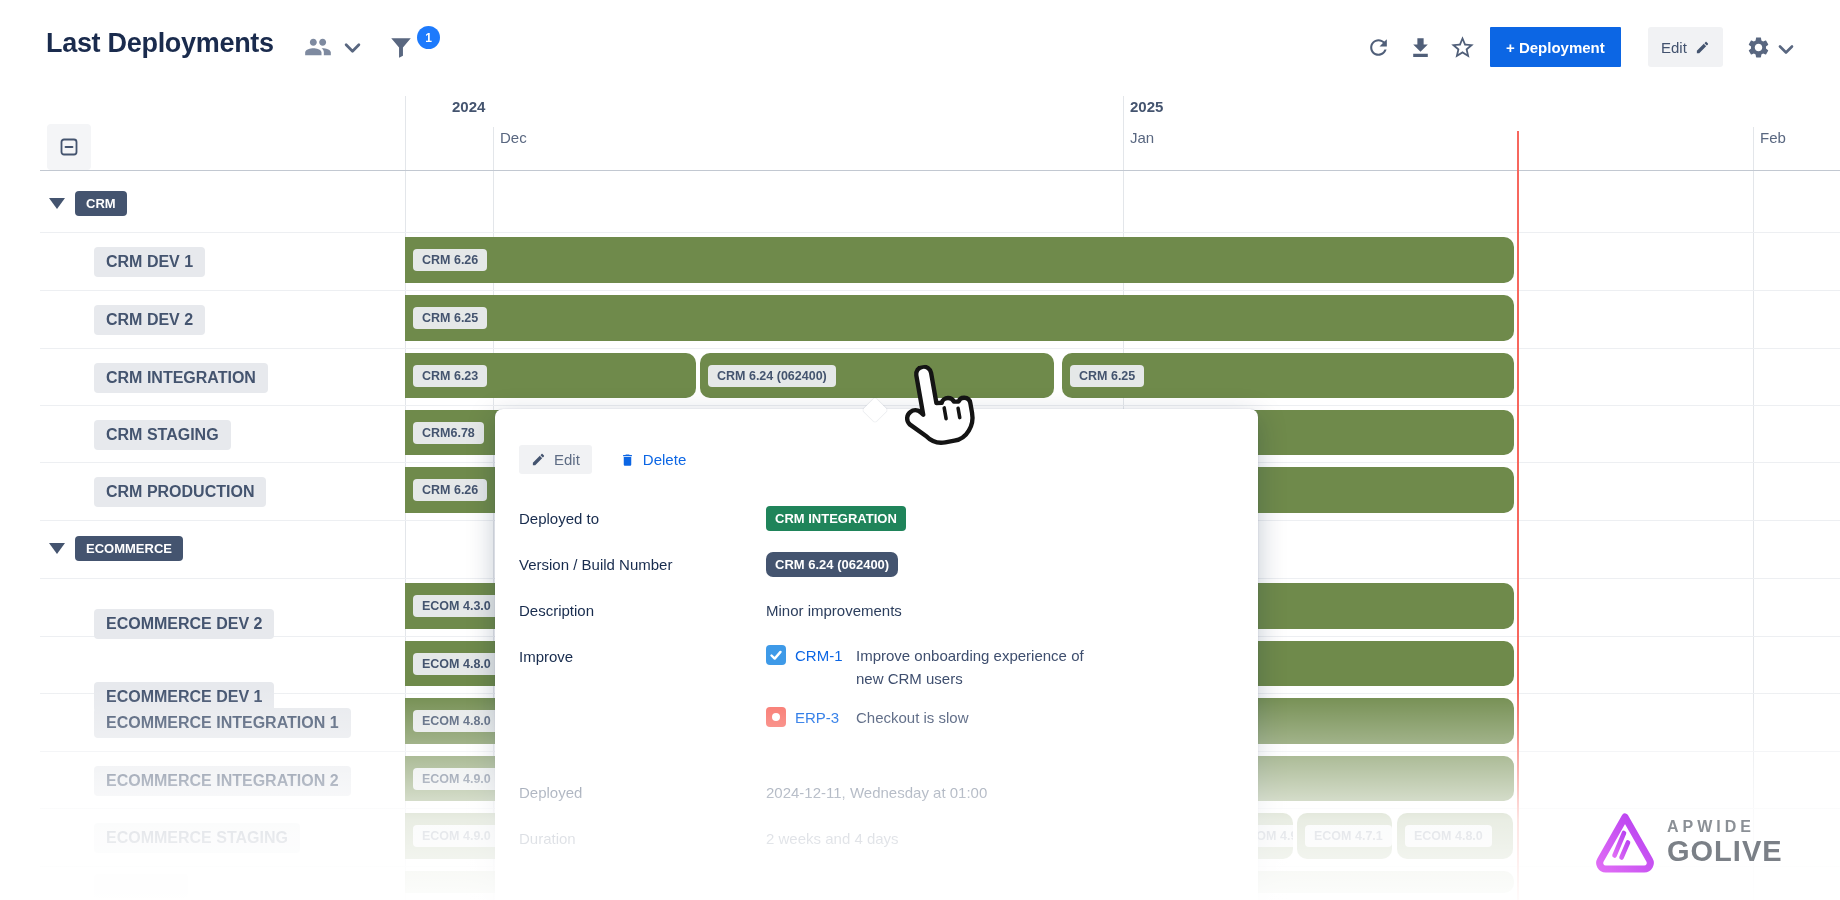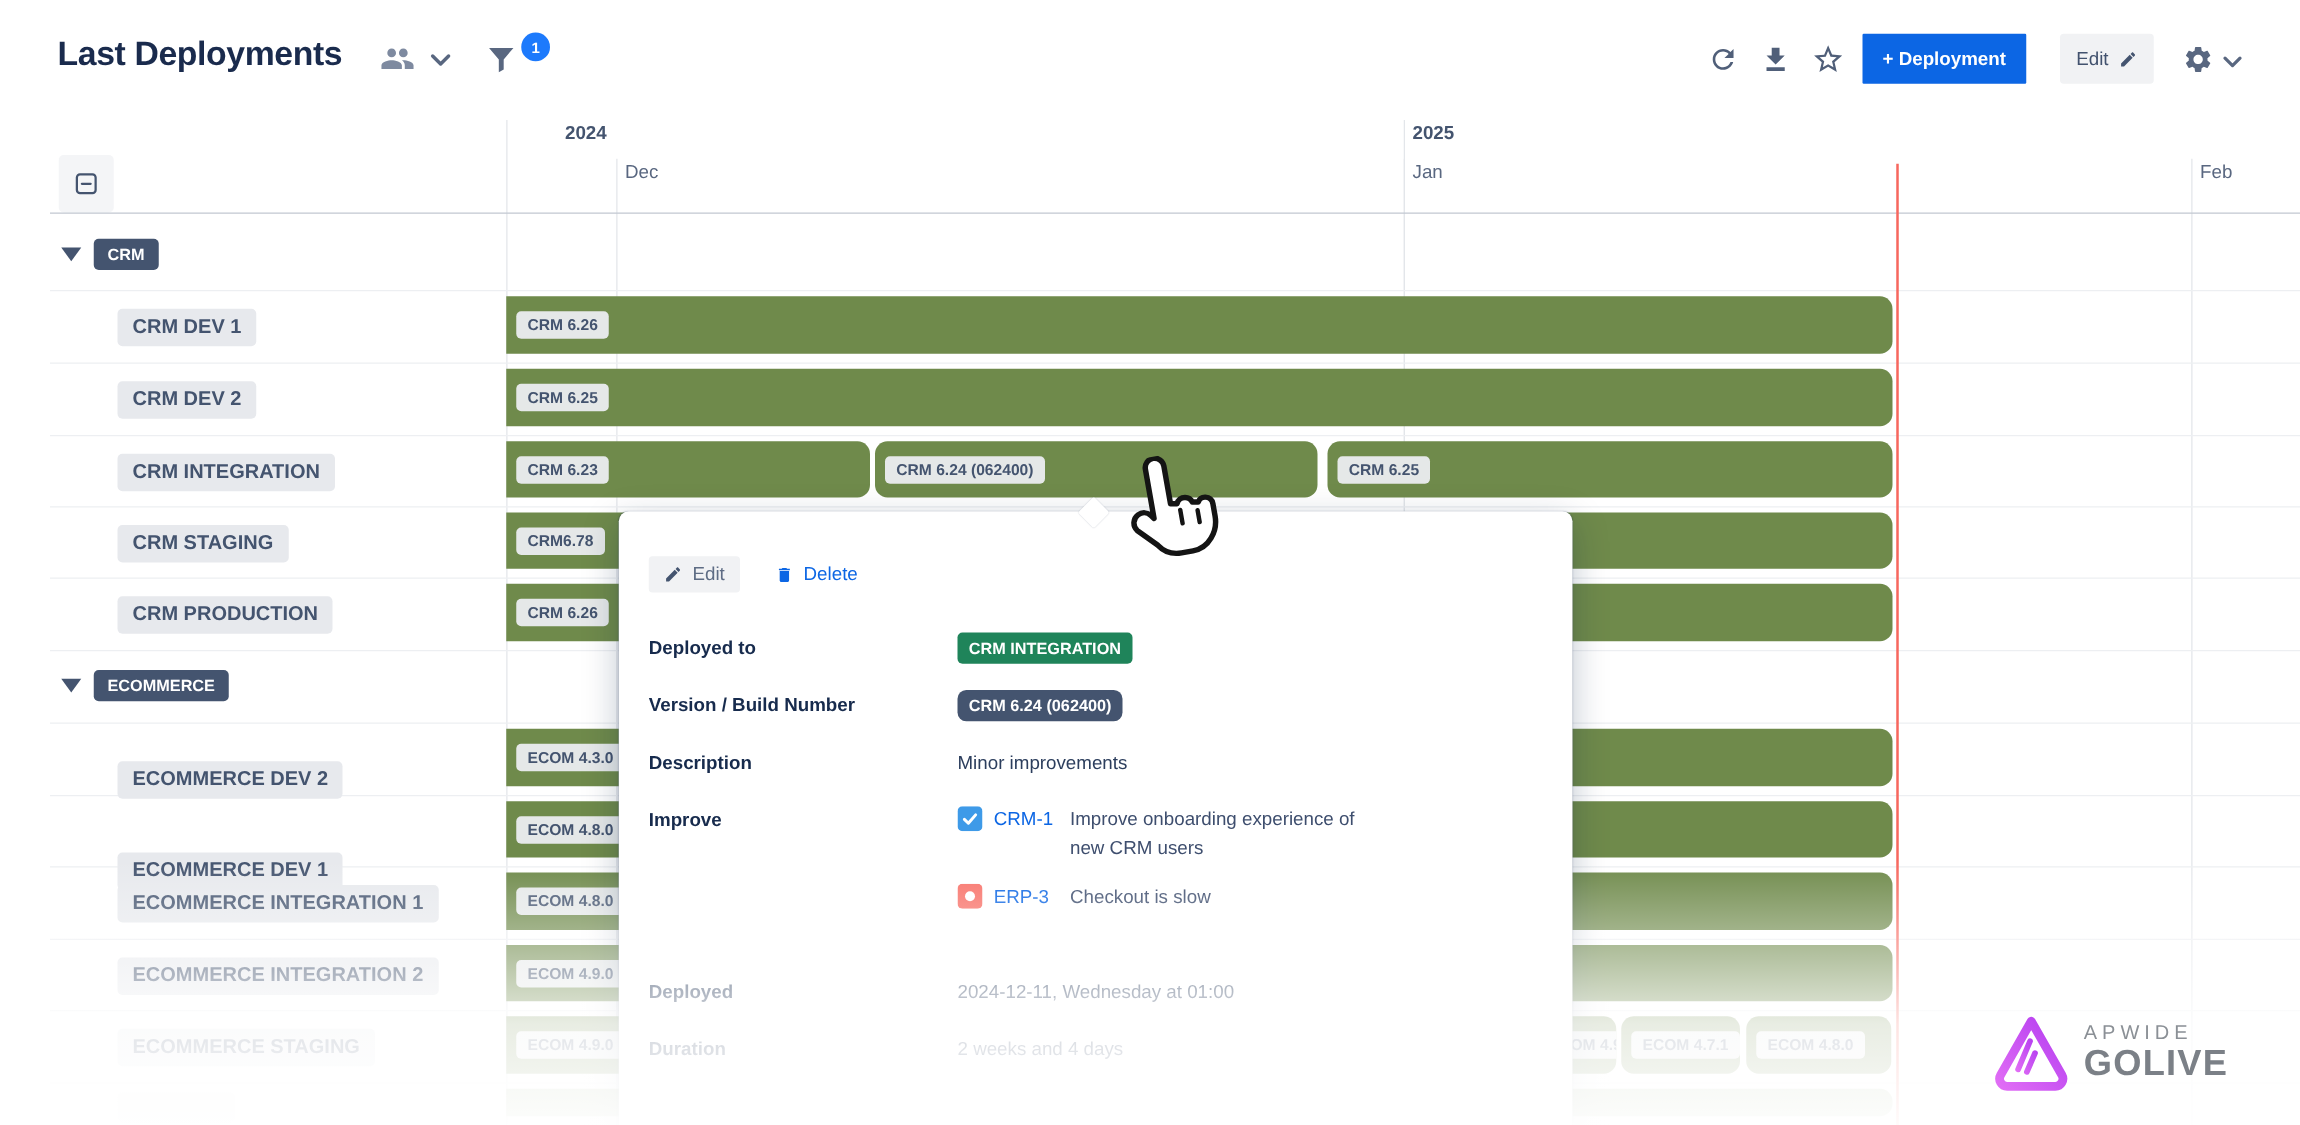--- a/index.html
+++ b/index.html
@@ -38,36 +38,36 @@
   #popup{position:absolute;left:495px;top:409px;width:763px;height:520px;background:#fff;border-radius:8px;z-index:10;
     box-shadow:0 8px 28px rgba(9,30,66,.25),0 0 1px rgba(9,30,66,.3);padding:36px 28px 0 24px;box-sizing:border-box;}
   #popup-caret{position:absolute;left:866px;top:401px;width:18px;height:18px;background:#fff;border-radius:2px;
     transform:rotate(45deg);z-index:11;box-shadow:0 0 1px rgba(9,30,66,.25);}
   .pact{display:flex;align-items:center;margin-bottom:32px;}
   .pbtn{display:inline-flex;align-items:center;gap:8px;font-size:15px;border:none;border-radius:3px;
     font-family:inherit;cursor:pointer;padding:6px 12px;}
   .pbtn.edit{background:#f1f2f4;color:#5e6c84;}
   .pbtn.del{background:transparent;color:var(--link-blue);margin-left:16px;}
   .fld{display:flex;margin-bottom:21px;font-size:15px;align-items:flex-start;}
-  .fld .fl{flex:none;width:247px;font-weight:bold;color:#172b4d;line-height:25px;}
+  .fld .fl{flex:none;width:247px;font-weight:normal;color:#172b4d;line-height:25px;}
   .fld .fv{color:#2c3e5d;line-height:25px;}
   .badge{display:inline-block;color:#fff;font-size:13px;font-weight:bold;border-radius:4px;padding:5px 9px;}
   .badge.g{background:var(--badge-green);}
   .badge.d{background:var(--badge-dark);border-radius:7px;}
   .iss{display:flex;gap:9px;margin-bottom:16px;align-items:flex-start;}
   .iss .ic{flex:none;margin-top:1px;}
   .iss .key{color:var(--link-blue);text-decoration:none;flex:none;min-width:52px;line-height:23px;cursor:pointer;}
   .iss .sum{white-space:pre-line;line-height:23px;color:#3e4e6e;max-width:430px;}
   .fld.fissues{margin-bottom:34px;}
   
   #hand-cursor{position:absolute;left:893px;top:364px;z-index:20;transform:rotate(-10deg);}
   #fade-overlay{position:absolute;left:0;top:688px;width:1840px;height:212px;z-index:30;pointer-events:none;
     background:linear-gradient(to bottom,rgba(255,255,255,0),rgba(255,255,255,.82) 62%,rgba(255,255,255,.97));}
   #logo{position:absolute;left:1593px;top:810px;z-index:40;display:flex;align-items:center;gap:10px;}
-  #logo .t1{display:block;font-size:16px;font-weight:normal;letter-spacing:4px;color:#8b9096;line-height:18px;}
+  #logo .t1{display:block;font-size:16px;font-weight:bold;letter-spacing:4px;color:#8b9096;line-height:18px;}
   #logo .t2{display:block;font-size:29px;font-weight:bold;letter-spacing:1px;color:#7b8087;line-height:30px;}
 </style>
 </head>
 <body>
 
 <div id="app">
 
   <div id="toolbar">
     <h1 id="page-title">Last Deployments</h1>
 

